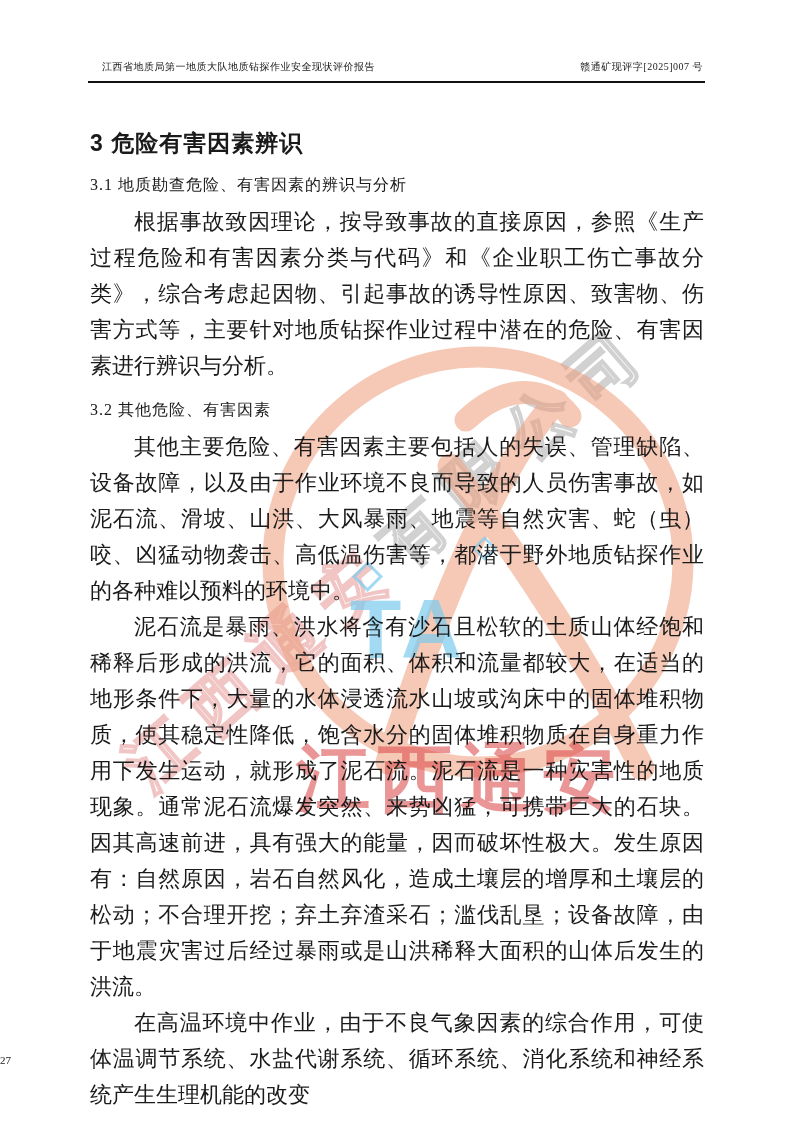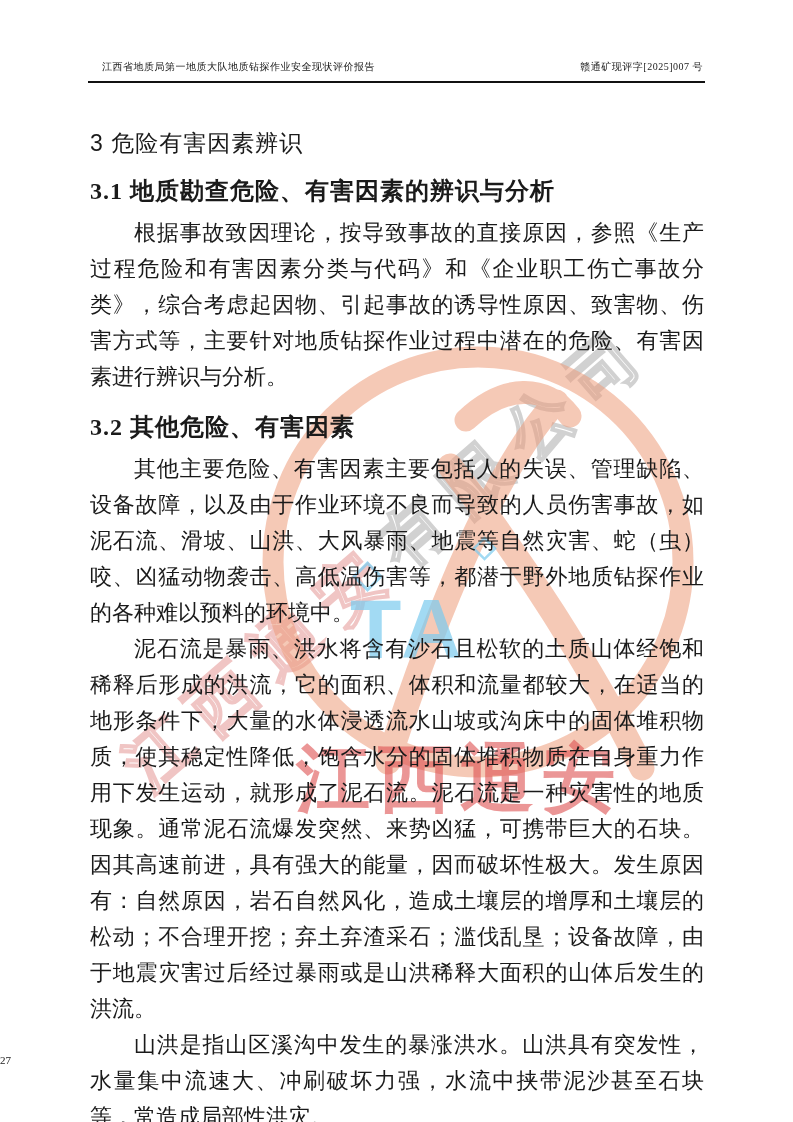--- a/index.html
+++ b/index.html
@@ -18,25 +18,25 @@
     font-size:10px; letter-spacing:0.5px;
   }
   .header .right { text-align:right; }
 
   
   .content {
     position:absolute; left:90px; top:128px; width:614px; z-index:2;
   }
   .h1 {
     font-family:"Liberation Sans","DejaVu Sans",sans-serif;
-    font-weight:normal; font-size:23px; letter-spacing:1px; margin:0 0 12px 0;
+    font-weight:bold; font-size:23px; letter-spacing:1px; margin:0 0 12px 0;
   }
   .h2 {
     font-family:"Liberation Serif","DejaVu Serif",serif;
-    font-weight:bold; font-size:24px; letter-spacing:1px; margin:16px 0 8px 0;
+    font-weight:normal; font-size:16px; letter-spacing:1px; margin:16px 0 8px 0;
   }
   .para {
     margin:0; font-size:22px; line-height:36px;
     text-align:justify; text-indent:2em; word-break:break-all;
   }
 
   
   .footer {
     position:absolute; left:0; right:0; bottom:56px; 
     font-size:11px; z-index:2;
@@ -99,21 +99,20 @@
 
   <div class="content">
     <div class="h1">3 危险有害因素辨识</div>
 
     <div class="h2">3.1 地质勘查危险、有害因素的辨识与分析</div>
     <p class="para">根据事故致因理论，按导致事故的直接原因，参照《生产过程危险和有害因素分类与代码》和《企业职工伤亡事故分类》，综合考虑起因物、引起事故的诱导性原因、致害物、伤害方式等，主要针对地质钻探作业过程中潜在的危险、有害因素进行辨识与分析。</p>
 
     <div class="h2">3.2 其他危险、有害因素</div>
     <p class="para">其他主要危险、有害因素主要包括人的失误、管理缺陷、设备故障，以及由于作业环境不良而导致的人员伤害事故，如泥石流、滑坡、山洪、大风暴雨、地震等自然灾害、蛇（虫）咬、凶猛动物袭击、高低温伤害等，都潜于野外地质钻探作业的各种难以预料的环境中。</p>
     <p class="para">泥石流是暴雨、洪水将含有沙石且松软的土质山体经饱和稀释后形成的洪流，它的面积、体积和流量都较大，在适当的地形条件下，大量的水体浸透流水山坡或沟床中的固体堆积物质，使其稳定性降低，饱含水分的固体堆积物质在自身重力作用下发生运动，就形成了泥石流。泥石流是一种灾害性的地质现象。通常泥石流爆发突然、来势凶猛，可携带巨大的石块。因其高速前进，具有强大的能量，因而破坏性极大。发生原因有：自然原因，岩石自然风化，造成土壤层的增厚和土壤层的松动；不合理开挖；弃土弃渣采石；滥伐乱垦；设备故障，由于地震灾害过后经过暴雨或是山洪稀释大面积的山体后发生的洪流。</p>
-    <p class="para">山洪是指山区溪沟中发生的暴涨洪水。山洪具有突发性，水量集中流速大、冲刷破坏力强，水流中挟带泥沙甚至石块等，常造成局部性洪灾。</p>
     <p class="para">在高温环境中作业，由于不良气象因素的综合作用，可使体温调节系统、水盐代谢系统、循环系统、消化系统和神经系统产生生理机能的改变</p>
   </div>
 
   <div class="footer">
     <span>27</span>
   </div>
 
 </div>
 
 </body></html>

